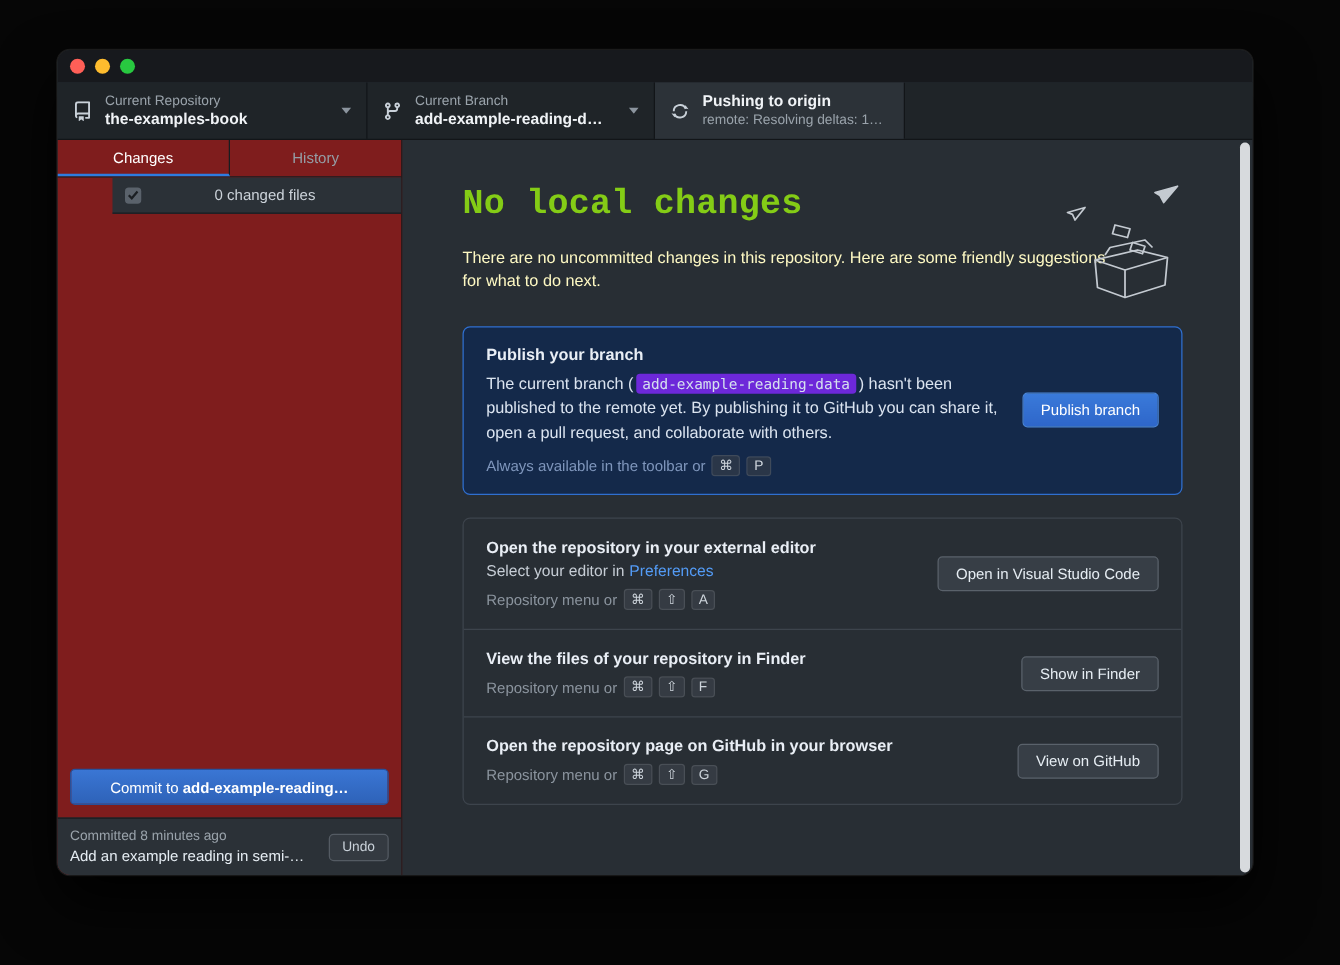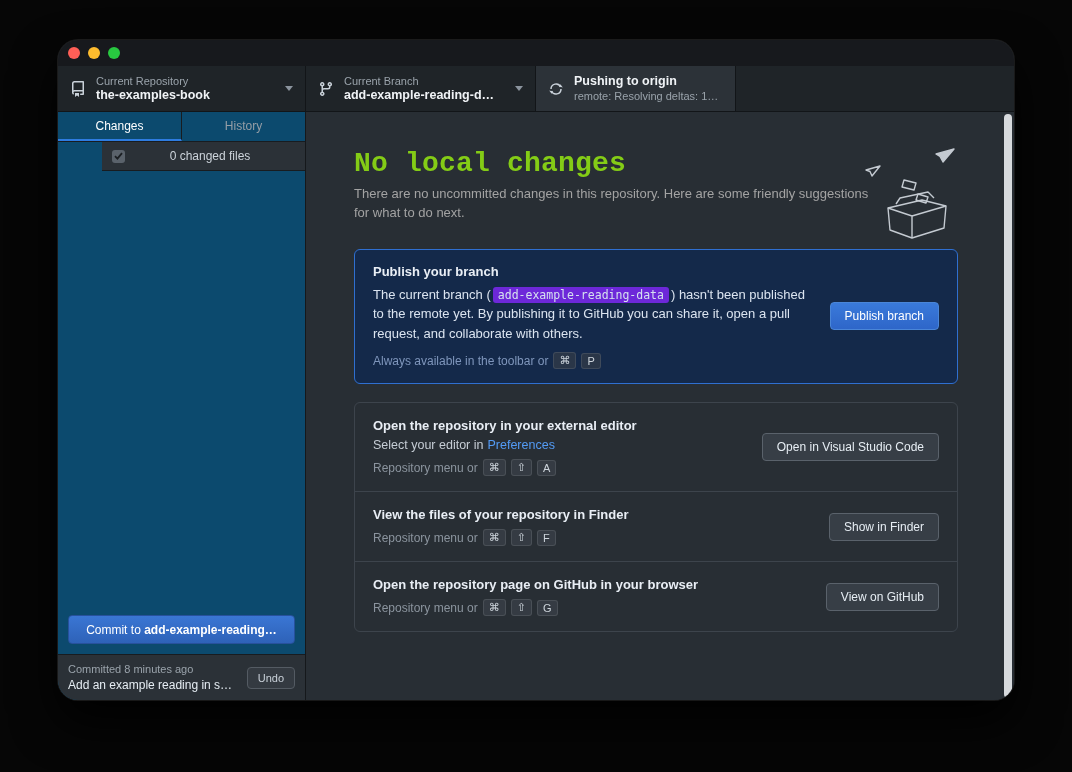--- a/index.html
+++ b/index.html
@@ -2,22 +2,22 @@
 <html><head>
 <meta charset="utf-8">
 <style>
   * { margin:0; padding:0; box-sizing:border-box; }
   html,body { width:1072px; height:772px; overflow:hidden; }
   body { background:#060606; font-family:"Liberation Sans", sans-serif; }
 
   .stage { position:relative; width:1072px; height:772px; }
 
   .window {
-    position:absolute; left:58px; top:40px; width:956px; height:660px;
-    background:#282e34; border-radius:20px; overflow:hidden;
+    position:absolute; left:46px; top:40px; width:956px; height:660px;
+    background:#282e34; border-radius:10px; overflow:hidden;
     display:flex; flex-direction:column;
     box-shadow:0 0 0 1px rgba(255,255,255,0.09), 0 22px 46px rgba(0,0,0,0.9);
   }
 
   
   .titlebar { height:26px; background:#17191d; flex:0 0 auto; display:flex; align-items:center; padding-left:10px; }
   .traffic { display:flex; gap:8px; }
   .tl { width:12px; height:12px; border-radius:50%; display:inline-block; }
   .tl.red { background:#ff5f57; } .tl.yellow { background:#febc2e; } .tl.green { background:#28c840; }
 
@@ -31,21 +31,21 @@
   .tb-text { flex:1; min-width:0; }
   .tb-label { font-size:11px; color:#9aa3ab; line-height:14px; white-space:nowrap; overflow:hidden; text-overflow:ellipsis; }
   .tb-value { font-size:12.5px; color:#f0f3f6; font-weight:700; line-height:15px; white-space:nowrap; overflow:hidden; text-overflow:ellipsis; }
   .tb-status { font-size:11px; color:#9aa3ab; line-height:14px; white-space:nowrap; overflow:hidden; text-overflow:ellipsis; }
   .chev { flex:0 0 auto; margin-left:4px; display:flex; }
 
   
   .content { flex:1; display:flex; min-height:0; position:relative; }
 
   
-  .sidebar { width:248px; flex:0 0 auto; background:#0c4a6e; display:flex; flex-direction:column; border-right:1px solid #15181b; }
+  .sidebar { width:276px; flex:0 0 auto; background:#7f1d1d; display:flex; flex-direction:column; border-right:1px solid #15181b; }
   .tabs { display:flex; height:30px; flex:0 0 auto; border-bottom:1px solid #181c20; }
   .tab { flex:1; display:flex; align-items:center; justify-content:center; font-size:12px; color:#959ea6; cursor:pointer; border-bottom:2px solid transparent; }
   .tab:first-child { border-right:1px solid #181c20; }
   .tab.active { color:#ffffff; border-bottom-color:#2e7ce0; font-weight:400; }
 
   .files-row { height:29px; flex:0 0 auto; background:#2b3137; border-bottom:1px solid #181c20; display:flex; align-items:center; padding:0 10px;margin-left:44px; }
   .checkbox { width:13px; height:13px; border-radius:3px; background:#5a626b; display:flex; align-items:center; justify-content:center; flex:0 0 auto; }
   .files-label { flex:1; text-align:center; font-size:12px; color:#ccd3da; }
 
   .empty-list { flex:1; }
@@ -68,21 +68,21 @@
 
   .undo-bar { flex:0 0 auto; background:#2b3137; border-top:1px solid #181c20; padding:7px 10px; display:flex; align-items:center; gap:8px; }
   .undo-text { flex:1; min-width:0; }
   .undo-time { font-size:11px; color:#9aa3ab; line-height:15px; white-space:nowrap; overflow:hidden; text-overflow:ellipsis; }
   .undo-msg { font-size:12px; color:#e6edf3; line-height:16px; white-space:nowrap; overflow:hidden; text-overflow:ellipsis; }
   .undo-btn { flex:0 0 auto; padding:4px 10px; font-size:11px; color:#c9d1d9; background:#343a41; border:1px solid #545b63; border-radius:4px; cursor:pointer; font-family:"Liberation Sans", sans-serif; }
 
   
   .main { flex:1; min-width:0; background:#282e34; position:relative; padding:36px 56px 0 48px; overflow:hidden; }
   .page-title { font-size:28px; font-weight:600; color:#84cc16; letter-spacing:0.2px;font-family:Liberation Mono, monospace; }
-  .page-sub { margin-top:6px; font-size:13px; line-height:1.45; color:#a3a3a3; max-width:520px; }
+  .page-sub { margin-top:18px; font-size:13px; line-height:1.45; color:#fef9c3; max-width:520px; }
 
   .illustration { position:absolute; top:34px; right:54px; }
 
   .publish-panel { margin-top:26px; background:#14294a; border:1px solid #2f6fd0; border-radius:6px;
     padding:14px 18px; display:flex; align-items:center; gap:18px; }
   .pp-text { flex:1; min-width:0; }
   .pp-title { font-size:13px; font-weight:700; color:#e9eef5; margin-bottom:6px; }
   .pp-body { font-size:13px; line-height:1.5; color:#dbe4f0; max-width:440px; }
   .code-chip { font-family:"DejaVu Sans Mono", monospace; font-size:11.5px; background:#6d28d9; color:#d5e0ef;
     padding:1px 5px; border-radius:3px; margin:0 2px; }

